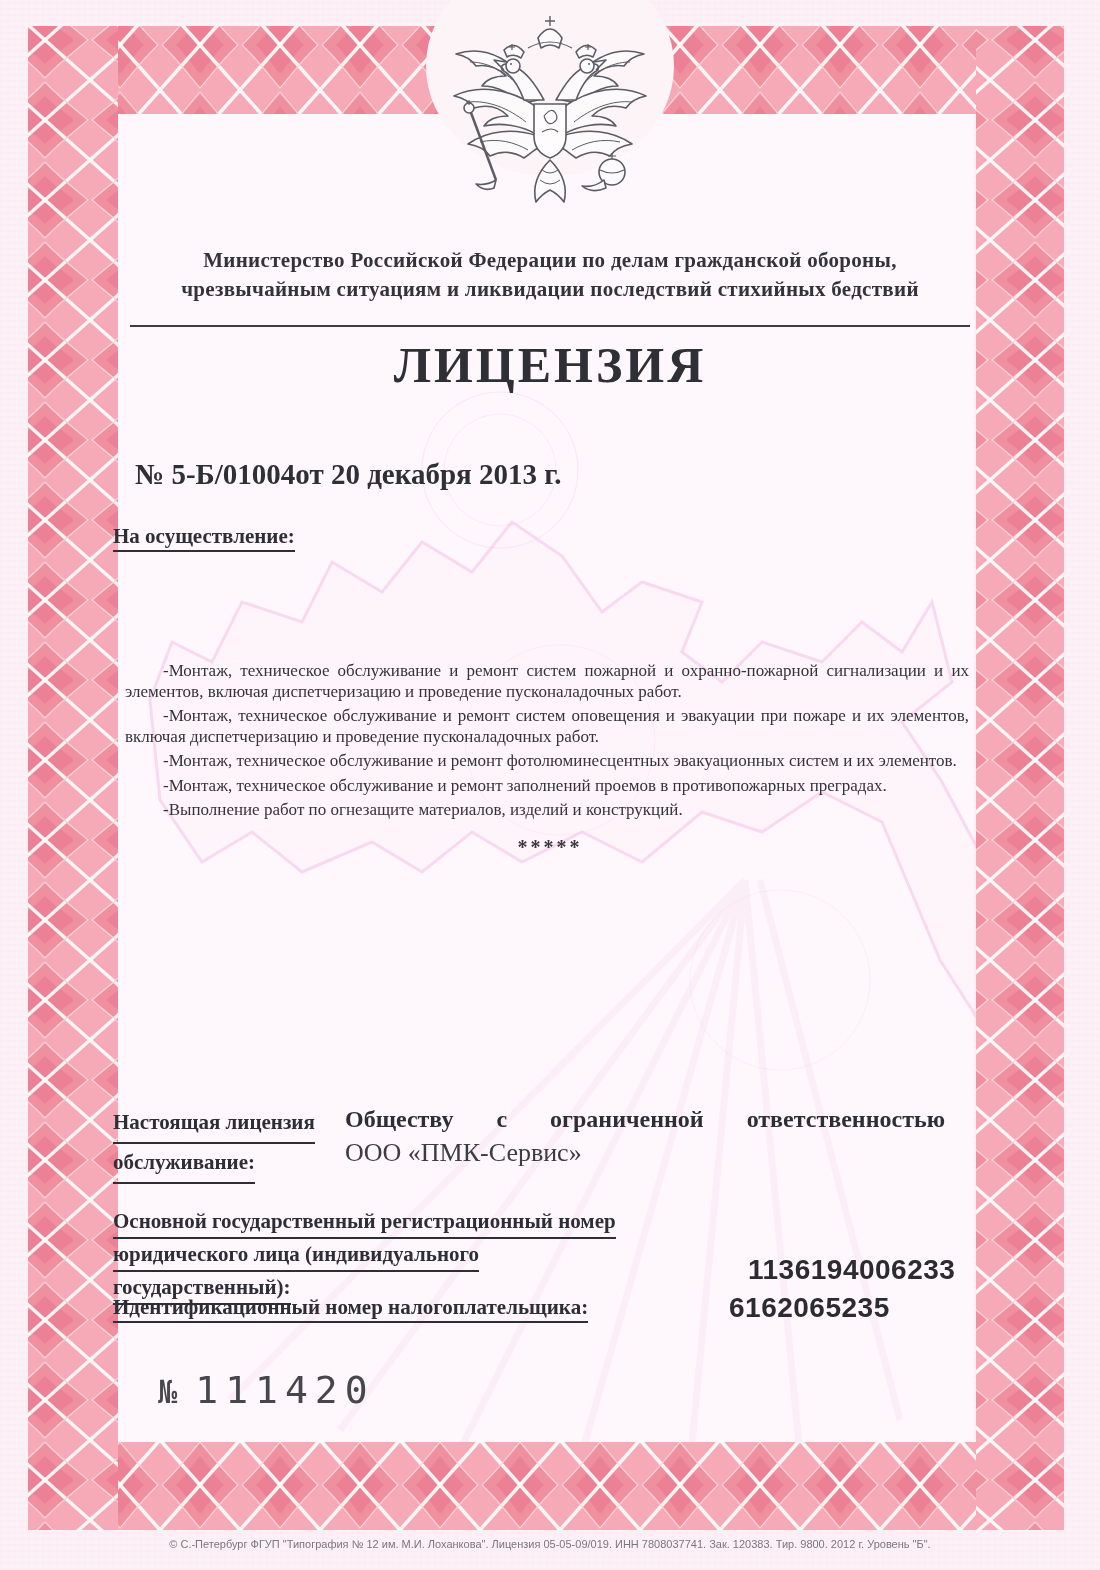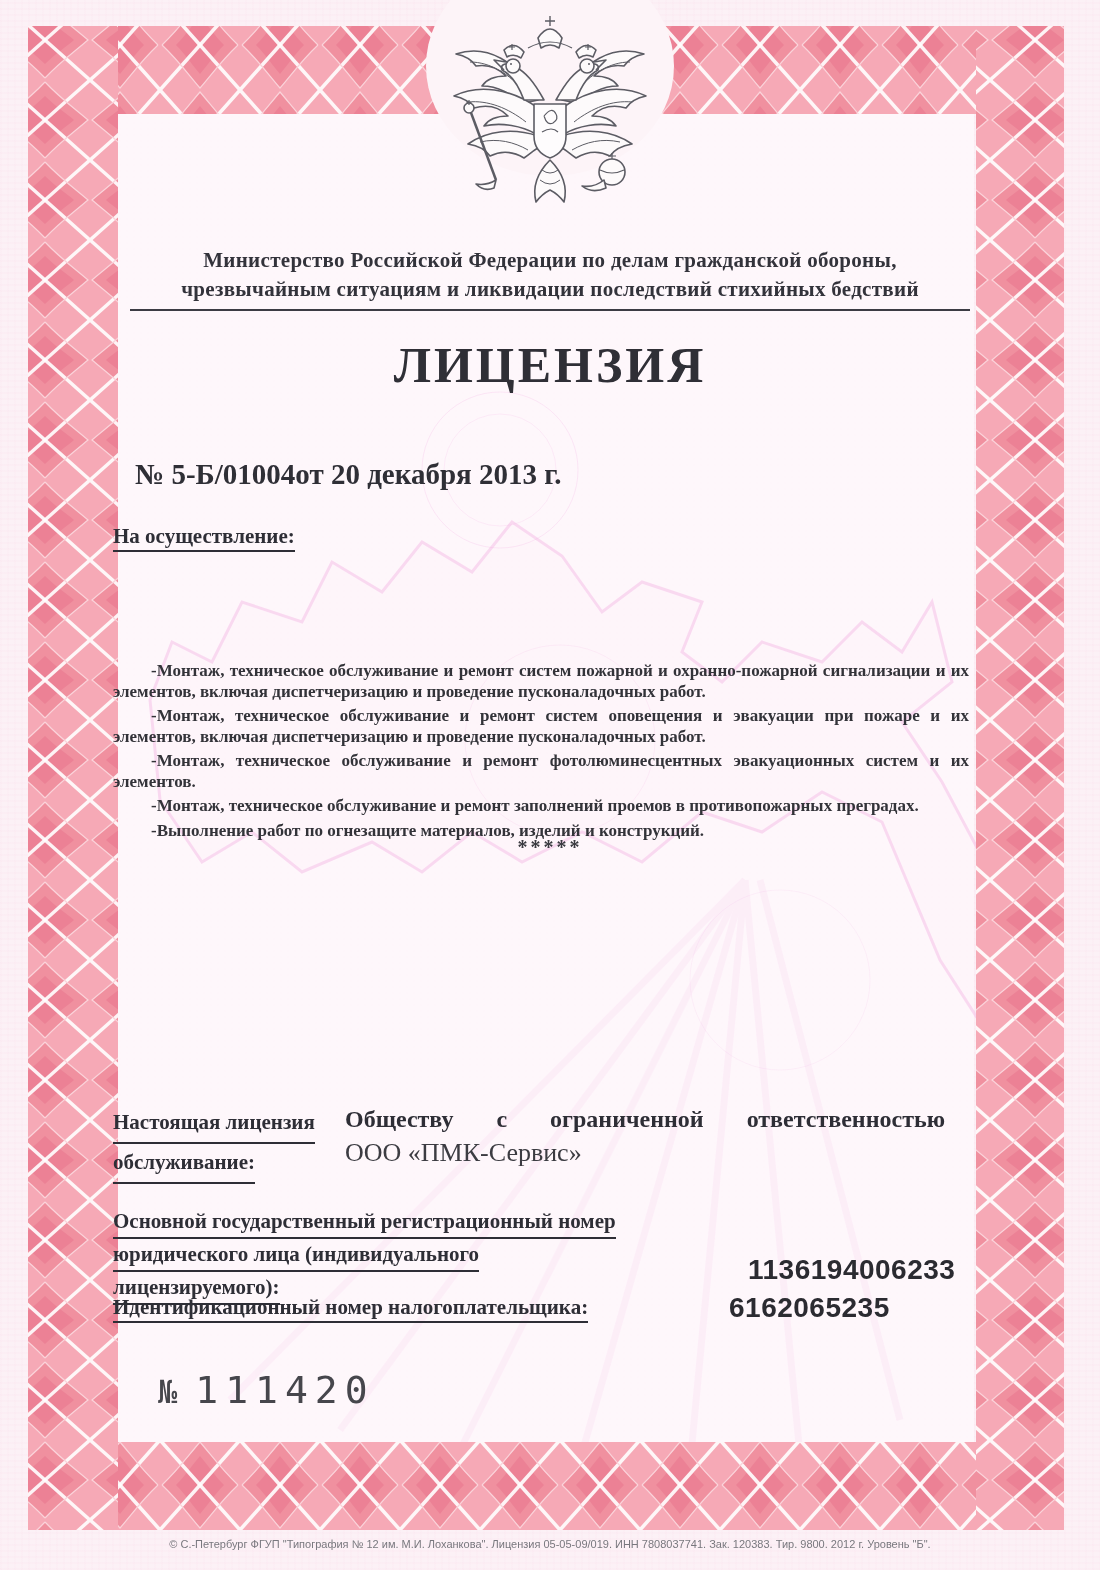--- a/index.html
+++ b/index.html
@@ -9,34 +9,34 @@
       repeating-linear-gradient(0deg, rgba(246,178,208,.05) 0 2px, rgba(255,255,255,0) 2px 6px),
       repeating-linear-gradient(90deg, rgba(246,178,208,.04) 0 2px, rgba(255,255,255,0) 2px 7px),
       #fcf1f6;
     font-family:"Liberation Serif","DejaVu Serif",serif;color:#34343c;
   }
   .abs{position:absolute;}
   .frame-svg{position:absolute;left:0;top:0;}
   .emblem{position:absolute;left:440px;top:4px;width:220px;height:230px;}
   .ministry{left:130px;top:246px;width:840px;text-align:center;font-weight:bold;
     font-size:21px;line-height:29px;letter-spacing:.3px;color:#33333b;
-    border-bottom:2px solid #3c3c44;padding-bottom:5px;}
+    border-bottom:2px solid #3c3c44;padding-bottom:21px;}
   .doc-title{left:0;top:336px;width:1100px;text-align:center;font-weight:bold;
     font-size:50px;letter-spacing:3px;color:#2f2f36;}
   .numrow{left:135px;top:458px;width:850px;display:flex;
     font-weight:bold;font-size:29px;color:#2f2f36;}
   .ulab{font-weight:bold;font-size:21px;color:#2e2e36;}
   .ulab .u{border-bottom:2px solid #2e2e36;display:inline-block;padding-bottom:1px;}
   .activity-label{left:113px;top:524px;}
   .activity{left:368px;top:519px;width:575px;font-weight:bold;font-style:italic;
     font-size:24px;line-height:33px;color:#2e2e36;}
   .works-heading{left:113px;top:618px;}
   .paras{left:113px;top:661px;width:856px;font-size:17px;line-height:20.5px;
     text-align:justify;color:#333339;}
-  .paras p{margin:4px 0 0 0;text-indent:38px;font-weight:bold;}
+  .paras p{margin:4px 0 0 12px;text-indent:38px;}
   .paras p:first-child{margin-top:0;}
   .separator{left:0;top:836px;width:1100px;text-align:center;font-weight:bold;
     font-size:20px;letter-spacing:3px;color:#3a3a40;}
   .grantee-label{left:113px;top:1104px;line-height:37px;}
   .grantee{left:345px;top:1104px;width:600px;color:#2e2e36;}
   .grantee .l1{font-weight:bold;font-size:24px;line-height:31px;text-align:justify;text-align-last:justify;}
   .grantee .l2{font-weight:bold;font-size:24px;line-height:33px;}
   .grantee .l3{font-size:26px;font-weight:normal;line-height:35px;color:#3c3c42;}
   .ogrn-label{left:113px;top:1206px;line-height:30px;}
   .value{font-family:"Liberation Sans","DejaVu Sans",sans-serif;font-weight:bold;
@@ -169,21 +169,21 @@
     <div><span class="u">обслуживание:</span></div>
   </div>
   <div class="abs grantee">
     <div class="l1">Обществу с ограниченной ответственностью</div>
     <div class="l3">ООО «ПМК-Сервис»</div>
   </div>
 
   <div class="abs ulab ogrn-label">
     <div><span class="u">Основной государственный регистрационный номер</span></div>
     <div><span class="u">юридического лица (индивидуального</span></div>
-    <div><span class="u">лицензируемого):</span></div>
+    <div><span class="u">государственный):</span></div>
   </div>
   <div class="abs value ogrn-value">1136194006233</div>
 
   <div class="abs ulab inn-label">
     <span class="u">Идентификационный номер налогоплательщика:</span>
   </div>
   <div class="abs value inn-value">6162065235</div>
 
   <div class="abs blank-num">
     <span class="sign">№</span>

